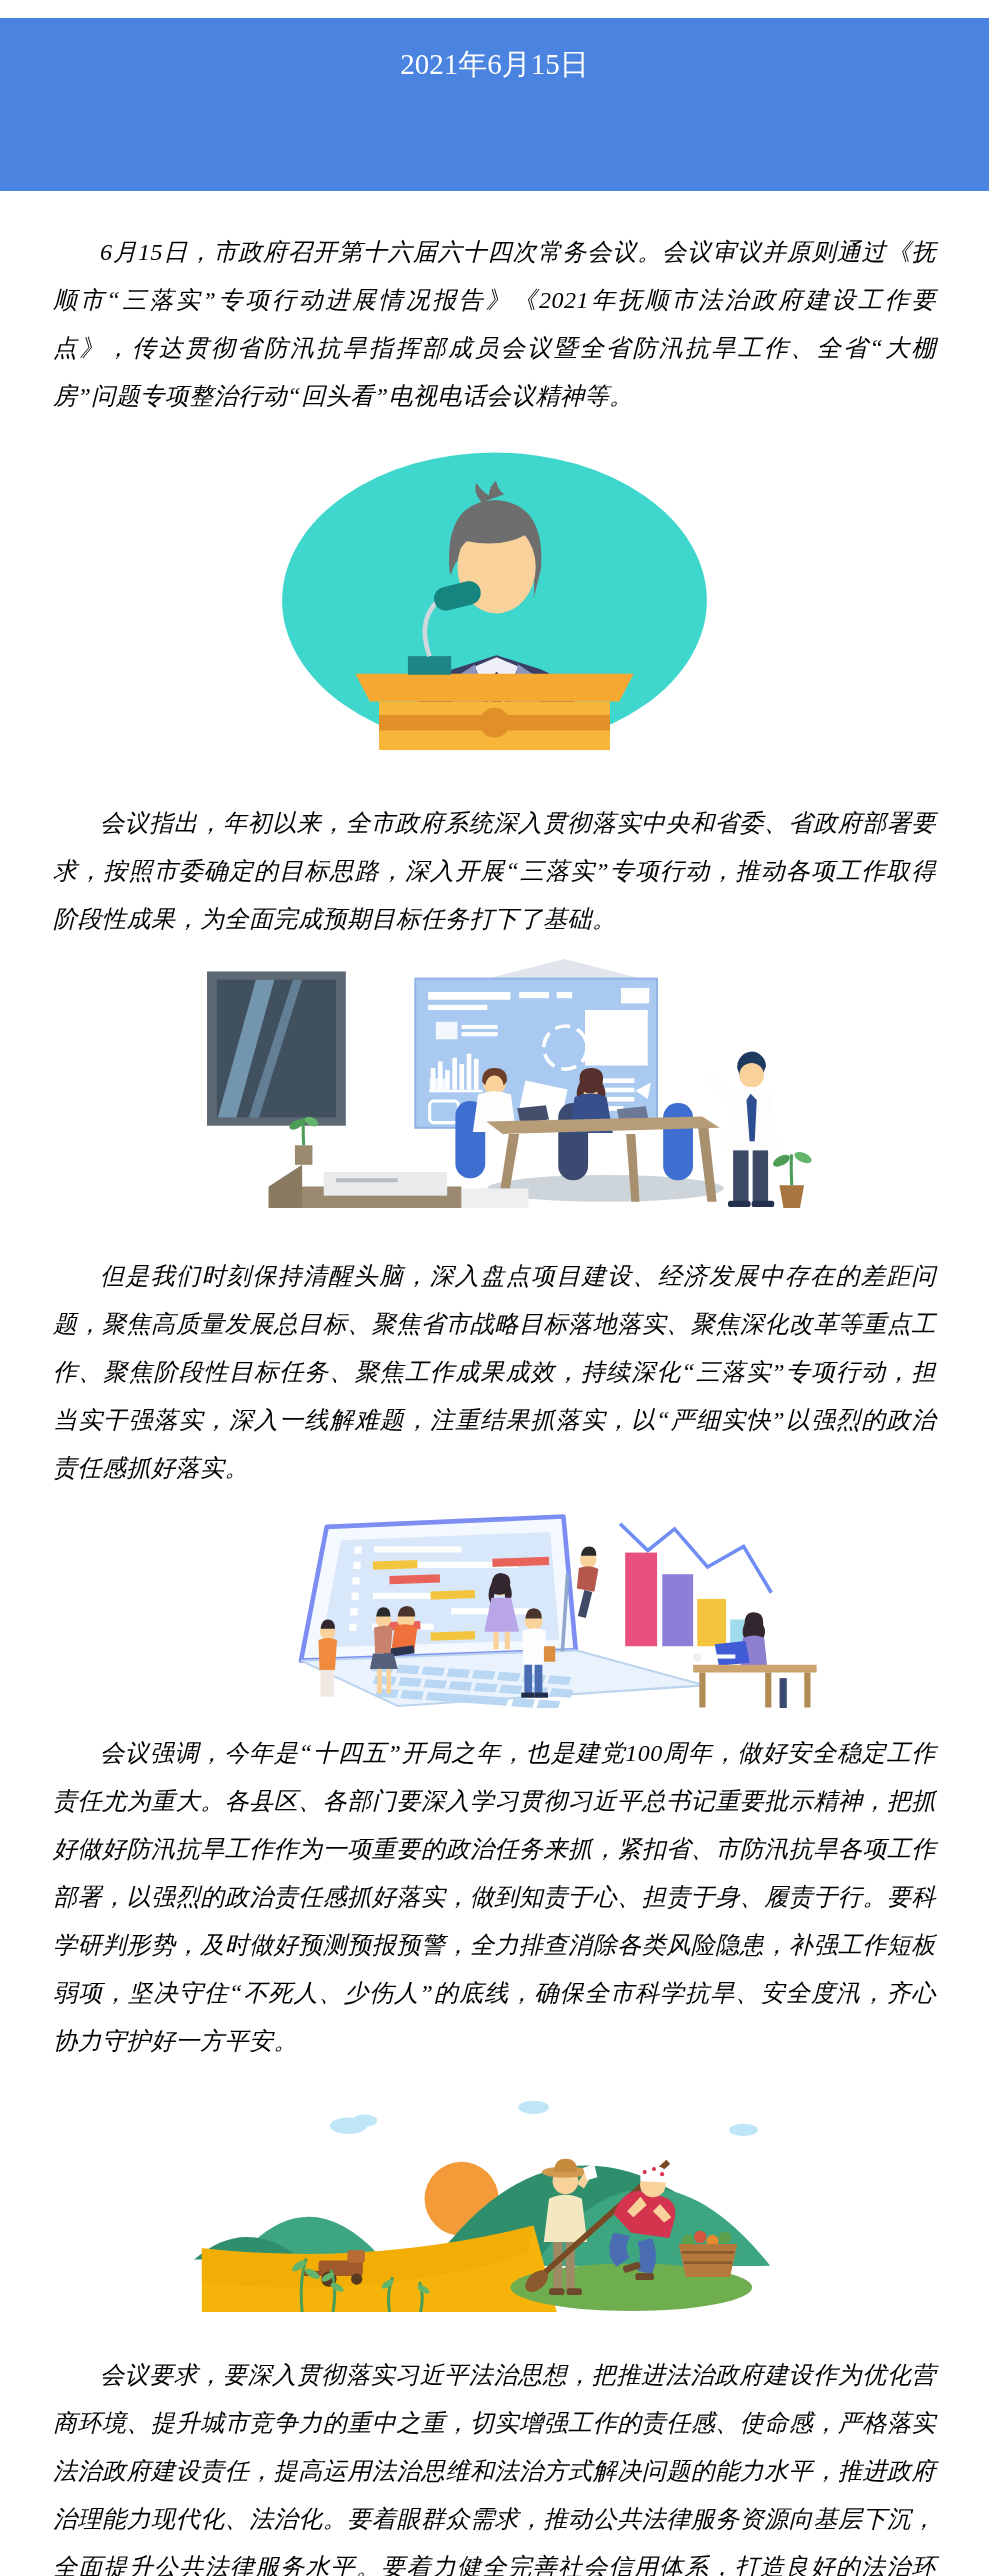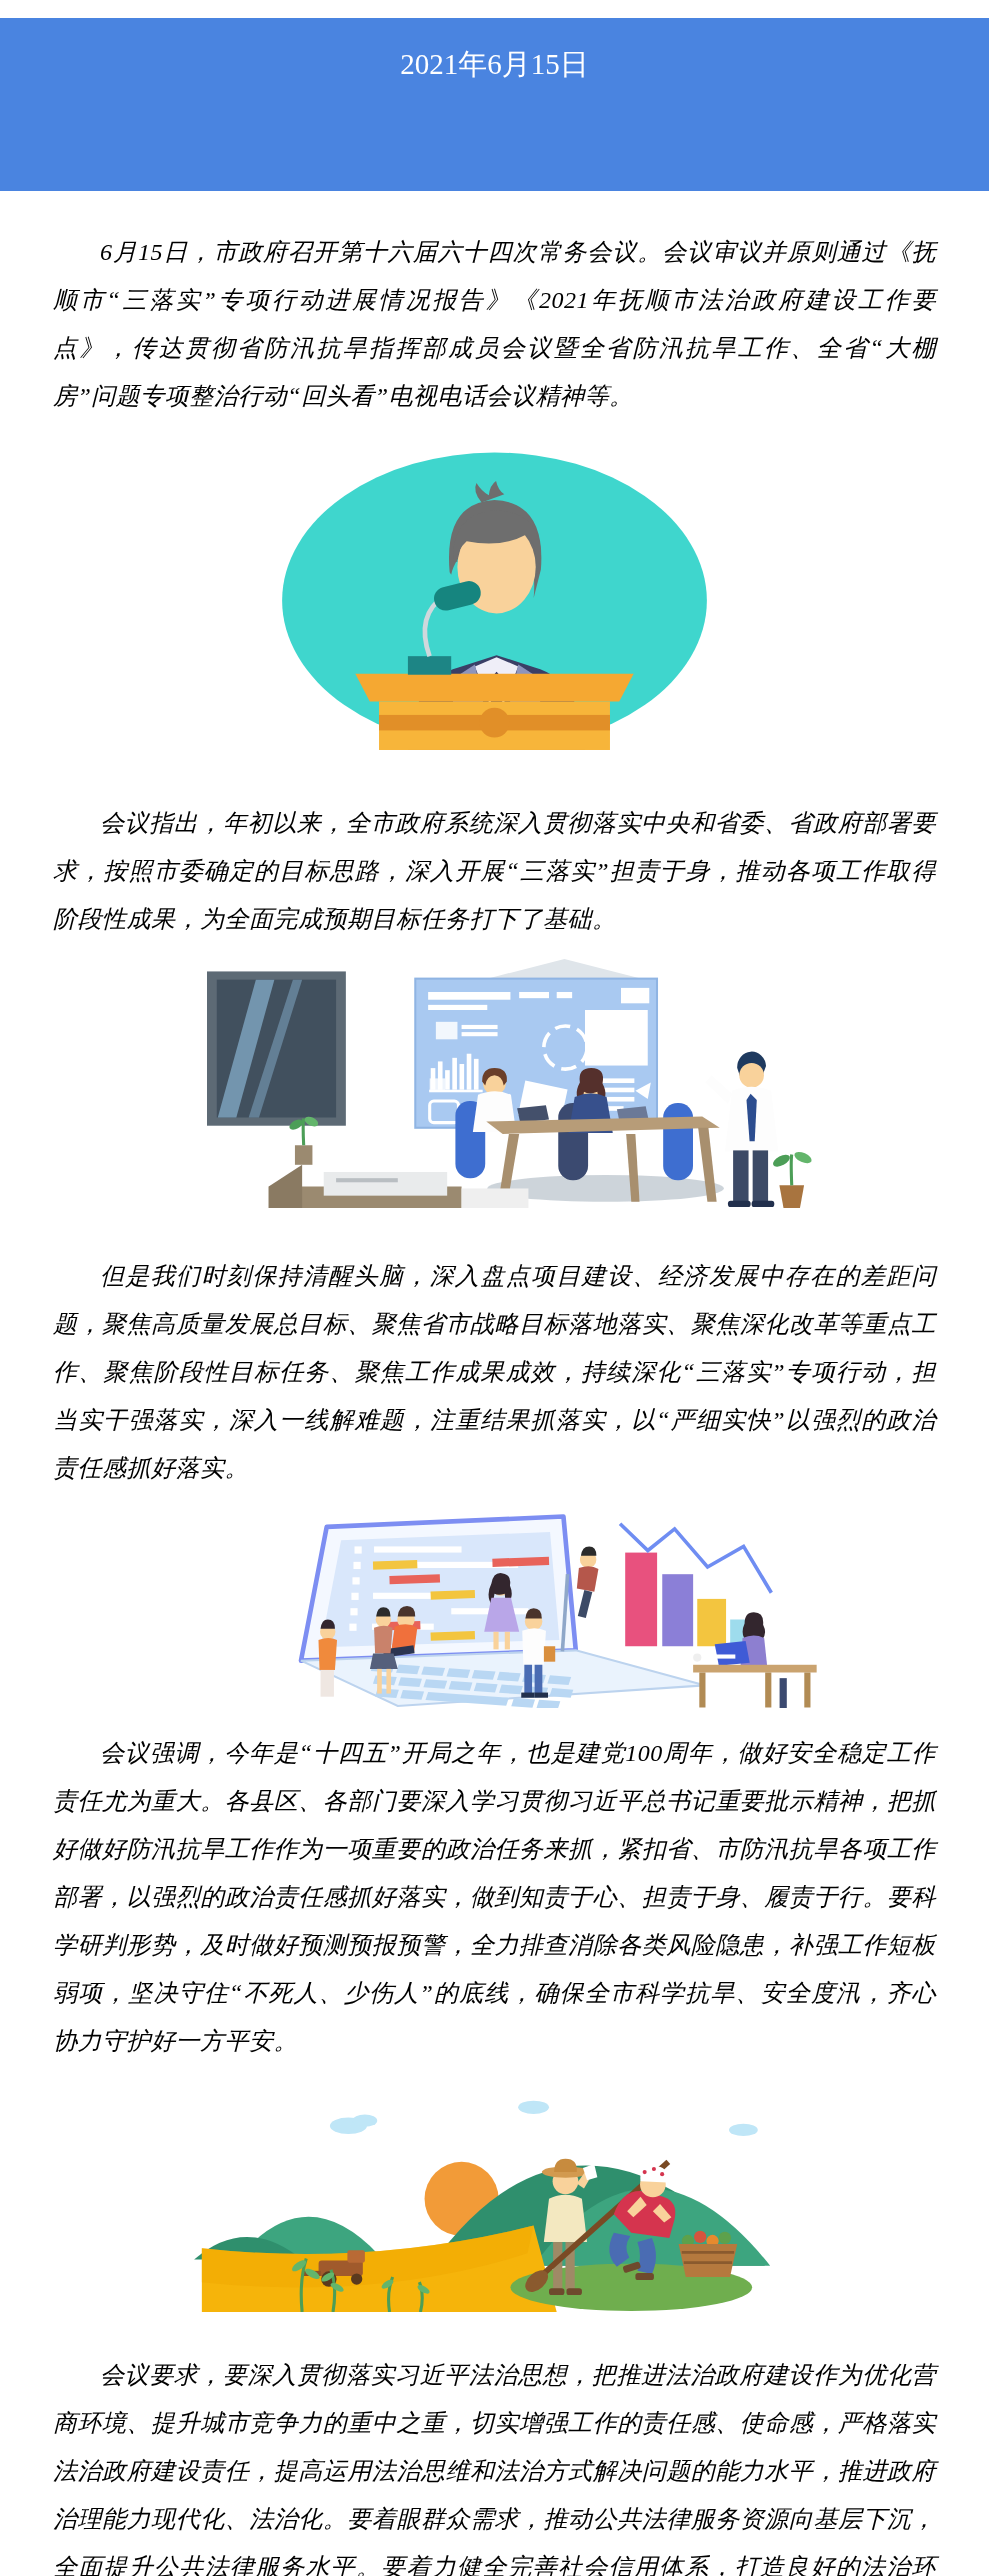--- a/index.html
+++ b/index.html
@@ -52,21 +52,21 @@
     <rect x="196" y="486" width="448" height="94" fill="#f7b53a"></rect>
     <rect x="196" y="512" width="448" height="30" fill="#e18f28"></rect>
     <circle cx="420" cy="527" r="29" fill="#e18f28"></circle>
 
     <rect x="252" y="398" width="84" height="36" fill="#1d8585"></rect>
     <path d="M294 398 q-28 -80 30 -118" stroke="#cfd8dc" stroke-width="9" fill="none"></path>
     <rect x="302" y="258" width="92" height="46" rx="23" fill="#16857f" transform="rotate(-14 348 281)"></rect>
   </svg>
 </div>
 
-<p id="p2" class="para">会议指出，年初以来，全市政府系统深入贯彻落实中央和省委、省政府部署要求，按照市委确定的目标思路，深入开展“三落实”担责于身，推动各项工作取得阶段性成果，为全面完成预期目标任务打下了基础。</p>
+<p id="p2" class="para">会议指出，年初以来，全市政府系统深入贯彻落实中央和省委、省政府部署要求，按照市委确定的目标思路，深入开展“三落实”专项行动，推动各项工作取得阶段性成果，为全面完成预期目标任务打下了基础。</p>
 
 <div id="fig2" class="fig">
   <svg width="644" height="252" viewBox="0 0 1250 490">
 
     <rect x="65" y="30" width="270" height="300" fill="#5d6a75"></rect>
     <rect x="84" y="46" width="232" height="268" fill="#41505e"></rect>
     <polygon points="160,46 196,46 122,314 86,314" fill="#7fa6c2" opacity="0.8"></polygon>
     <polygon points="232,46 250,46 166,314 146,314" fill="#7fa6c2" opacity="0.55"></polygon>
 
     <polygon points="610,44 760,6 910,44" fill="#dfe5ea"></polygon>

